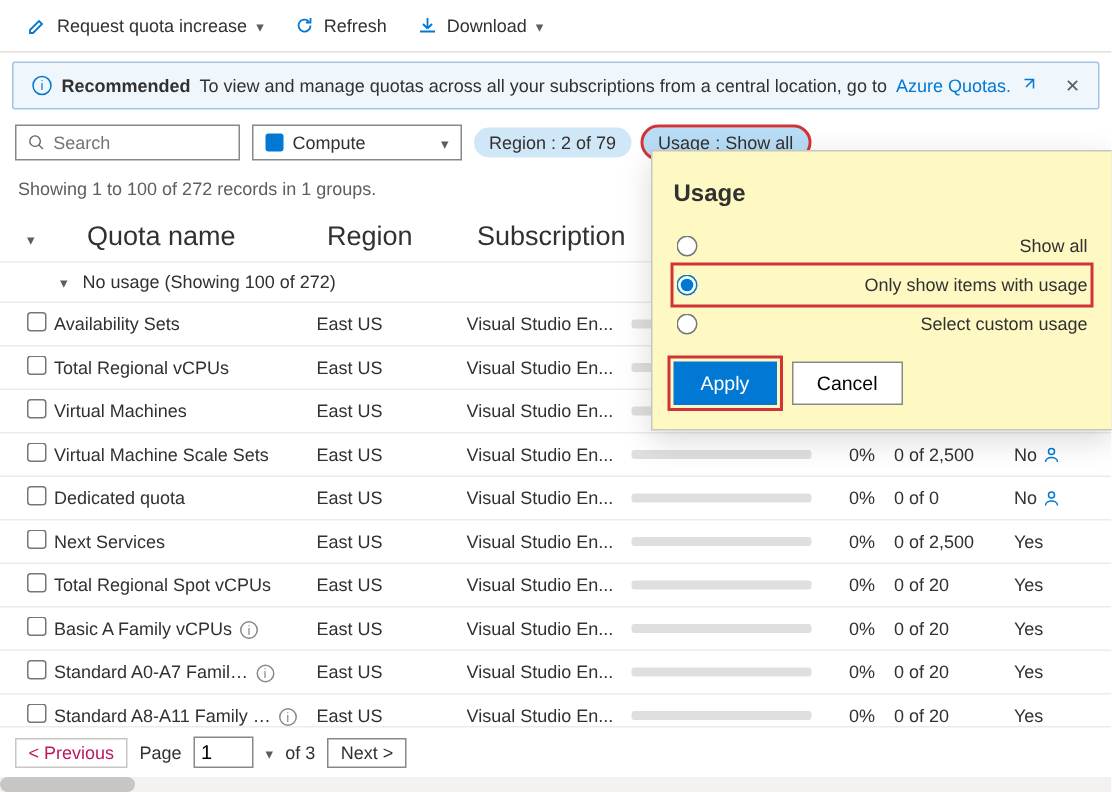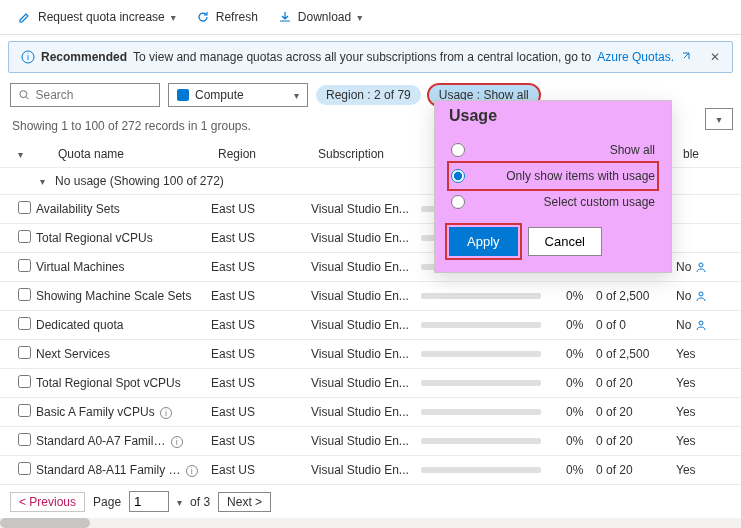--- a/index.html
+++ b/index.html
@@ -12,21 +12,21 @@
   .banner-close { margin-left: auto; cursor: pointer; color: #605e5c; }
   .filters { display: flex; align-items: center; gap: 8px; padding: 4px 10px; }
   .searchbox { display: flex; align-items: center; gap: 6px; border: 1px solid #8a8886; padding: 3px 8px; width: 150px; height: 24px; }
   .searchbox input { border: none; outline: none; width: 100%; font-size: 12px; }
   .svc-select { display: flex; align-items: center; justify-content: space-between; border: 1px solid #8a8886; padding: 3px 8px; width: 140px; height: 24px; cursor: pointer; }
   .svc-icon { display:inline-block; width:12px; height:12px; background:#0078d4; border-radius:2px; }
   .pill { border-radius: 10px; padding: 3px 10px; background: #f3f2f1; cursor: pointer; display: inline-flex; align-items: center; gap: 4px; }
   .pill.active { background: #d0e7f8; }
   .pill.highlight { outline: 2px solid #d13438; background:#b9ddf7; }
   .summary { padding: 8px 12px; color: #605e5c; }
-  .headers { display: flex; align-items: center; padding: 6px 10px 6px 18px; border-bottom: 1px solid #edebe9; font-size: 12px; color:#323130; }
+  .headers { display: flex; align-items: center; padding: 6px 10px 6px 18px; border-bottom: 1px solid #edebe9; font-size: 18px; color:#323130; }
   .col-exp { width: 40px; }
   .col-name { width: 160px; }
   .col-region { width: 100px; }
   .col-sub { width: 110px; }
   .col-bar { width: 145px; }
   .col-usage { width: 30px; text-align: left; }
   .col-quota { width: 80px; }
   .col-adj { width: 40px; }
   .group-row { display: flex; align-items: center; padding: 6px 10px 6px 18px; border-bottom: 1px solid #edebe9; font-weight:400; }
   .rows { overflow: auto; height: 290px; }
@@ -40,21 +40,21 @@
   .pct { width: 30px; }
   .quota { width: 80px; }
   .adj { width: 40px; display:flex; align-items:center; gap:4px;}
   .pager { display: flex; align-items: center; gap: 8px; padding: 6px 10px; border-top: 1px solid #edebe9; position:absolute; bottom:10px; left:0; right:0; background:#fff; }
   .pbtn { border: 1px solid #8a8886; padding: 2px 8px; cursor: pointer; }
   .pbtn.disabled { color: #be185d; border-color:#c8c6c4; cursor:default; }
   .pinp { border: 1px solid #8a8886; width: 40px; padding: 2px 4px; }
   .scroll-x { position:absolute; bottom:0; left:0; right:0; height:10px; background:#f3f2f1; }
   .scroll-x .thumb { height:100%; width:90px; background:#c8c6c4; border-radius:5px; }
   
-  .popup { position: absolute; top: 100px; left: 434px; width: 238px; background: #f0abfc; border: 1px solid #c8c6c4; box-shadow: 0 6px 20px rgba(0,0,0,.15); padding: 6px 14px 16px; z-index: 50; }
+  .popup { position: absolute; top: 100px; left: 434px; width: 308px; background: #fef9c3; border: 1px solid #c8c6c4; box-shadow: 0 6px 20px rgba(0,0,0,.15); padding: 20px 14px 16px; z-index: 50; }
   .popup h3 { font-size: 16px; margin-bottom: 12px; font-weight:600; }
   .radio-row { display: flex; align-items: center; gap: 20px; padding: 6px 2px; cursor:pointer;justify-content:space-between; }
   .radio-row.hl { outline: 2px solid #d13438; }
   input[type=radio] { width:14px; height:14px; accent-color:#0078d4; }
   .popup-actions { display: flex; gap: 10px; margin-top: 12px; }
   .btn-primary { background: #0078d4; color: #fff; border: none; padding: 6px 18px; cursor: pointer; font-size:13px; }
   .btn-primary.hl { outline: 2px solid #d13438; outline-offset:2px; }
   .btn-secondary { background: #fff; border: 1px solid #8a8886; padding: 6px 16px; cursor: pointer; font-size:13px; }
   .chev-down::after { content: "▾"; font-size:10px; color:#605e5c; }
   .info-ic { display:inline-block; width:12px; height:12px; border:1px solid #8a8886; border-radius:50%; font-size:9px; line-height:10px; text-align:center; color:#8a8886; margin-left:2px;}
@@ -176,21 +176,21 @@
       <div class="bar"></div>
       <div class="pct">0%</div>
       <div class="quota">0 of 25,000</div>
       <div class="adj">No <svg width="12" height="12" viewBox="0 0 12 12">
           <circle cx="6" cy="4" r="2" fill="none" stroke="#0078d4"></circle>
           <path d="M2 11c0-2 2-3 4-3s4 1 4 3" fill="none" stroke="#0078d4"></path>
         </svg></div>
     </div>
     <div class="row">
       <div class="chk"><input type="checkbox" style=""></div>
-      <div class="name">Showing Machine Scale Sets </div>
+      <div class="name">Virtual Machine Scale Sets </div>
       <div class="region">East US</div>
       <div class="sub">Visual Studio En...</div>
       <div class="bar"></div>
       <div class="pct">0%</div>
       <div class="quota">0 of 2,500</div>
       <div class="adj">No <svg width="12" height="12" viewBox="0 0 12 12">
           <circle cx="6" cy="4" r="2" fill="none" stroke="#0078d4"></circle>
           <path d="M2 11c0-2 2-3 4-3s4 1 4 3" fill="none" stroke="#0078d4"></path>
         </svg></div>
     </div>

